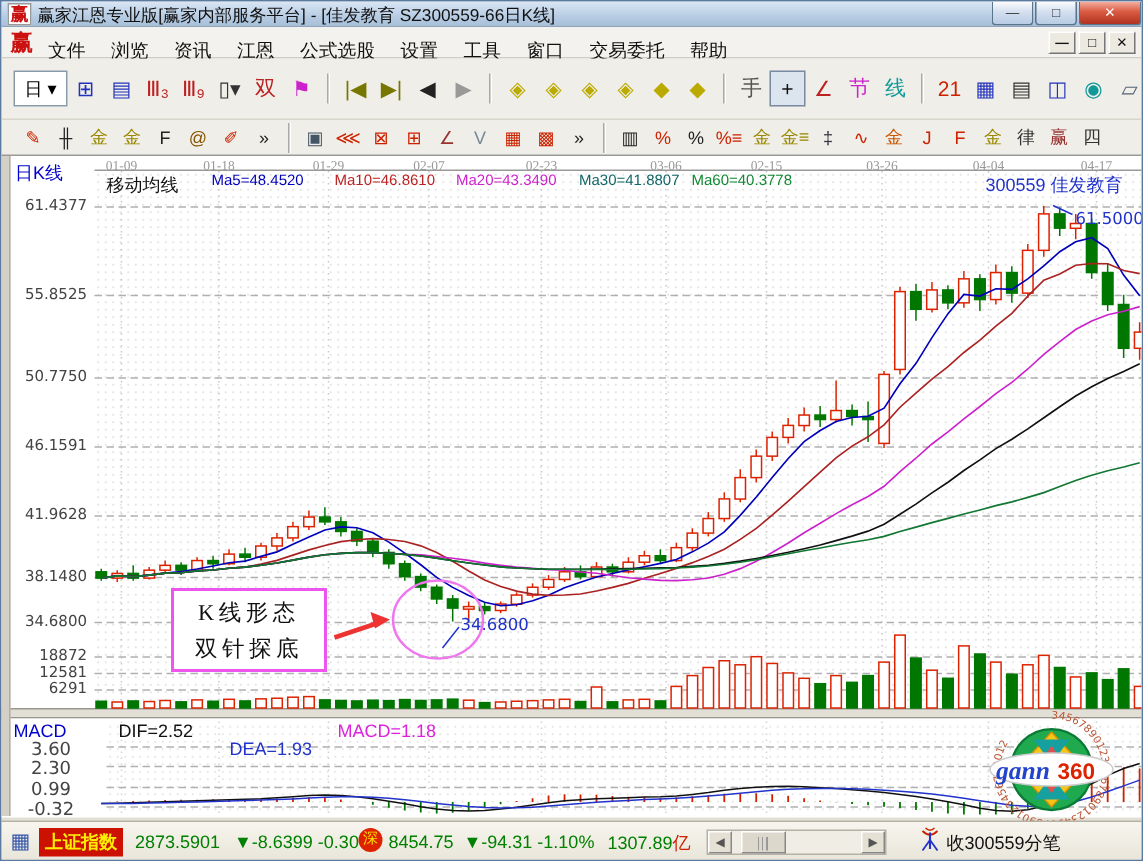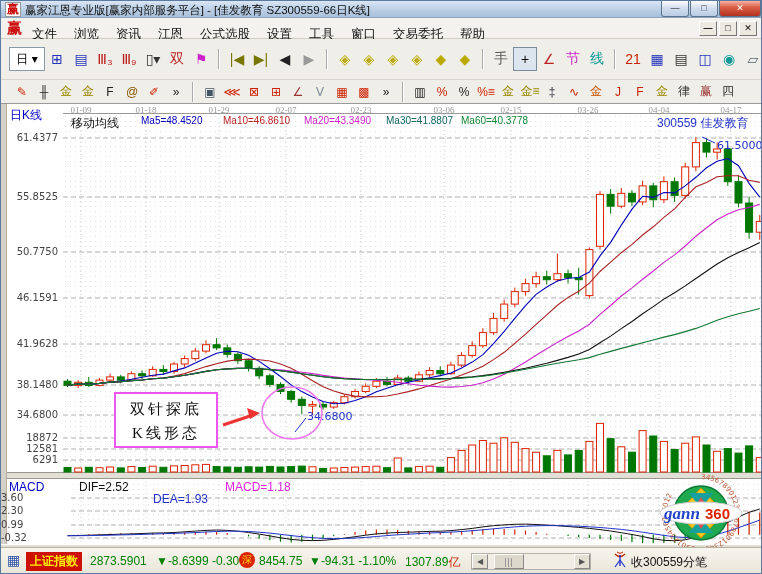--- a/index.html
+++ b/index.html
@@ -43,21 +43,21 @@
   .macd-dots{position:absolute;left:70px;top:481px;width:692px;height:61px;
     background-image:radial-gradient(#e7e7e7 0.7px,transparent 0.8px);background-size:5px 5px;}
   .split1{position:absolute;left:0;top:471px;width:100%;height:7px;background:#e2dfd6;
     border-top:1px solid #9a978e;border-bottom:1px solid #9a978e;}
   .macdpane{position:absolute;left:0;top:478px;width:100%;height:65px;background:#fff;}
   .split2{position:absolute;left:0;top:543px;width:100%;height:3px;background:#e2dfd6;border-top:1px solid #fff;}
   .dlabel{position:absolute;width:40px;text-align:center;font-size:9px;color:#999;top:104px;
     font-family:Liberation Serif, serif;}
   .plabel{position:absolute;left:0;width:57px;text-align:right;font-size:10px;color:#444;
     font-family:"DejaVu Sans",sans-serif;}
-  .mlabel{position:absolute;left:0;width:66px;text-align:left;font-size:10px;color:#444;
+  .mlabel{position:absolute;left:0;width:66px;text-align:center;font-size:12px;color:#444;
     font-family:"DejaVu Sans",sans-serif;}
   .klinelabel{position:absolute;left:9px;top:106px;font-size:12px;color:#0000cc;}
   .legendtitle{position:absolute;left:70px;top:114px;font-size:12px;color:#111;}
   .maval{position:absolute;top:114px;font-size:10px;white-space:nowrap;}
   .stocklabel{position:absolute;left:656px;top:114px;font-size:12px;color:#2233cc;}
   .highlabel{position:absolute;left:716px;top:138px;font-size:11px;color:#2233cc;font-family:"DejaVu Sans",sans-serif;}
   .lowlabel{position:absolute;left:306px;top:409px;font-size:11px;color:#2233cc;font-family:"DejaVu Sans",sans-serif;}
   .annbox{position:absolute;left:113px;top:391px;width:104px;height:56px;border:2px solid #ee55ee;
     background:#fff;text-align:center;font-family:"Liberation Serif","DejaVu Serif",serif;
     font-size:15px;color:#111;letter-spacing:3px;padding-top:3px;line-height:24px;}
@@ -548,22 +548,22 @@
   </svg>
 
   
   <span class="klinelabel">日K线</span>
   <span class="legendtitle">移动均线</span>
   <span id="malabels"><span class="maval" style="left: 140px; color: rgb(0, 0, 187);">Ma5=48.4520</span><span class="maval" style="left: 222px; color: rgb(187, 34, 34);">Ma10=46.8610</span><span class="maval" style="left: 303px; color: rgb(204, 34, 204);">Ma20=43.3490</span><span class="maval" style="left: 385px; color: rgb(17, 102, 102);">Ma30=41.8807</span><span class="maval" style="left: 460px; color: rgb(17, 136, 51);">Ma60=40.3778</span></span>
   <span class="stocklabel">300559 佳发教育</span>
   <span class="highlabel">61.5000</span>
   <span class="lowlabel">34.6800</span>
   <div class="annbox">
+    <div>K线形态</div>
     <div>双针探底</div>
-    <div>K线形态</div>
   </div>
   <div id="axislabels">
       <span class="dlabel" style="left: 60px;">01-09</span>
       <span class="dlabel" style="left: 125px;">01-18</span>
       <span class="dlabel" style="left: 198px;">01-29</span>
       <span class="dlabel" style="left: 265px;">02-07</span>
       <span class="dlabel" style="left: 340px;">02-23</span>
       <span class="dlabel" style="left: 423px;">03-06</span>
       <span class="dlabel" style="left: 490px;">02-15</span>
       <span class="dlabel" style="left: 567px;">03-26</span>

